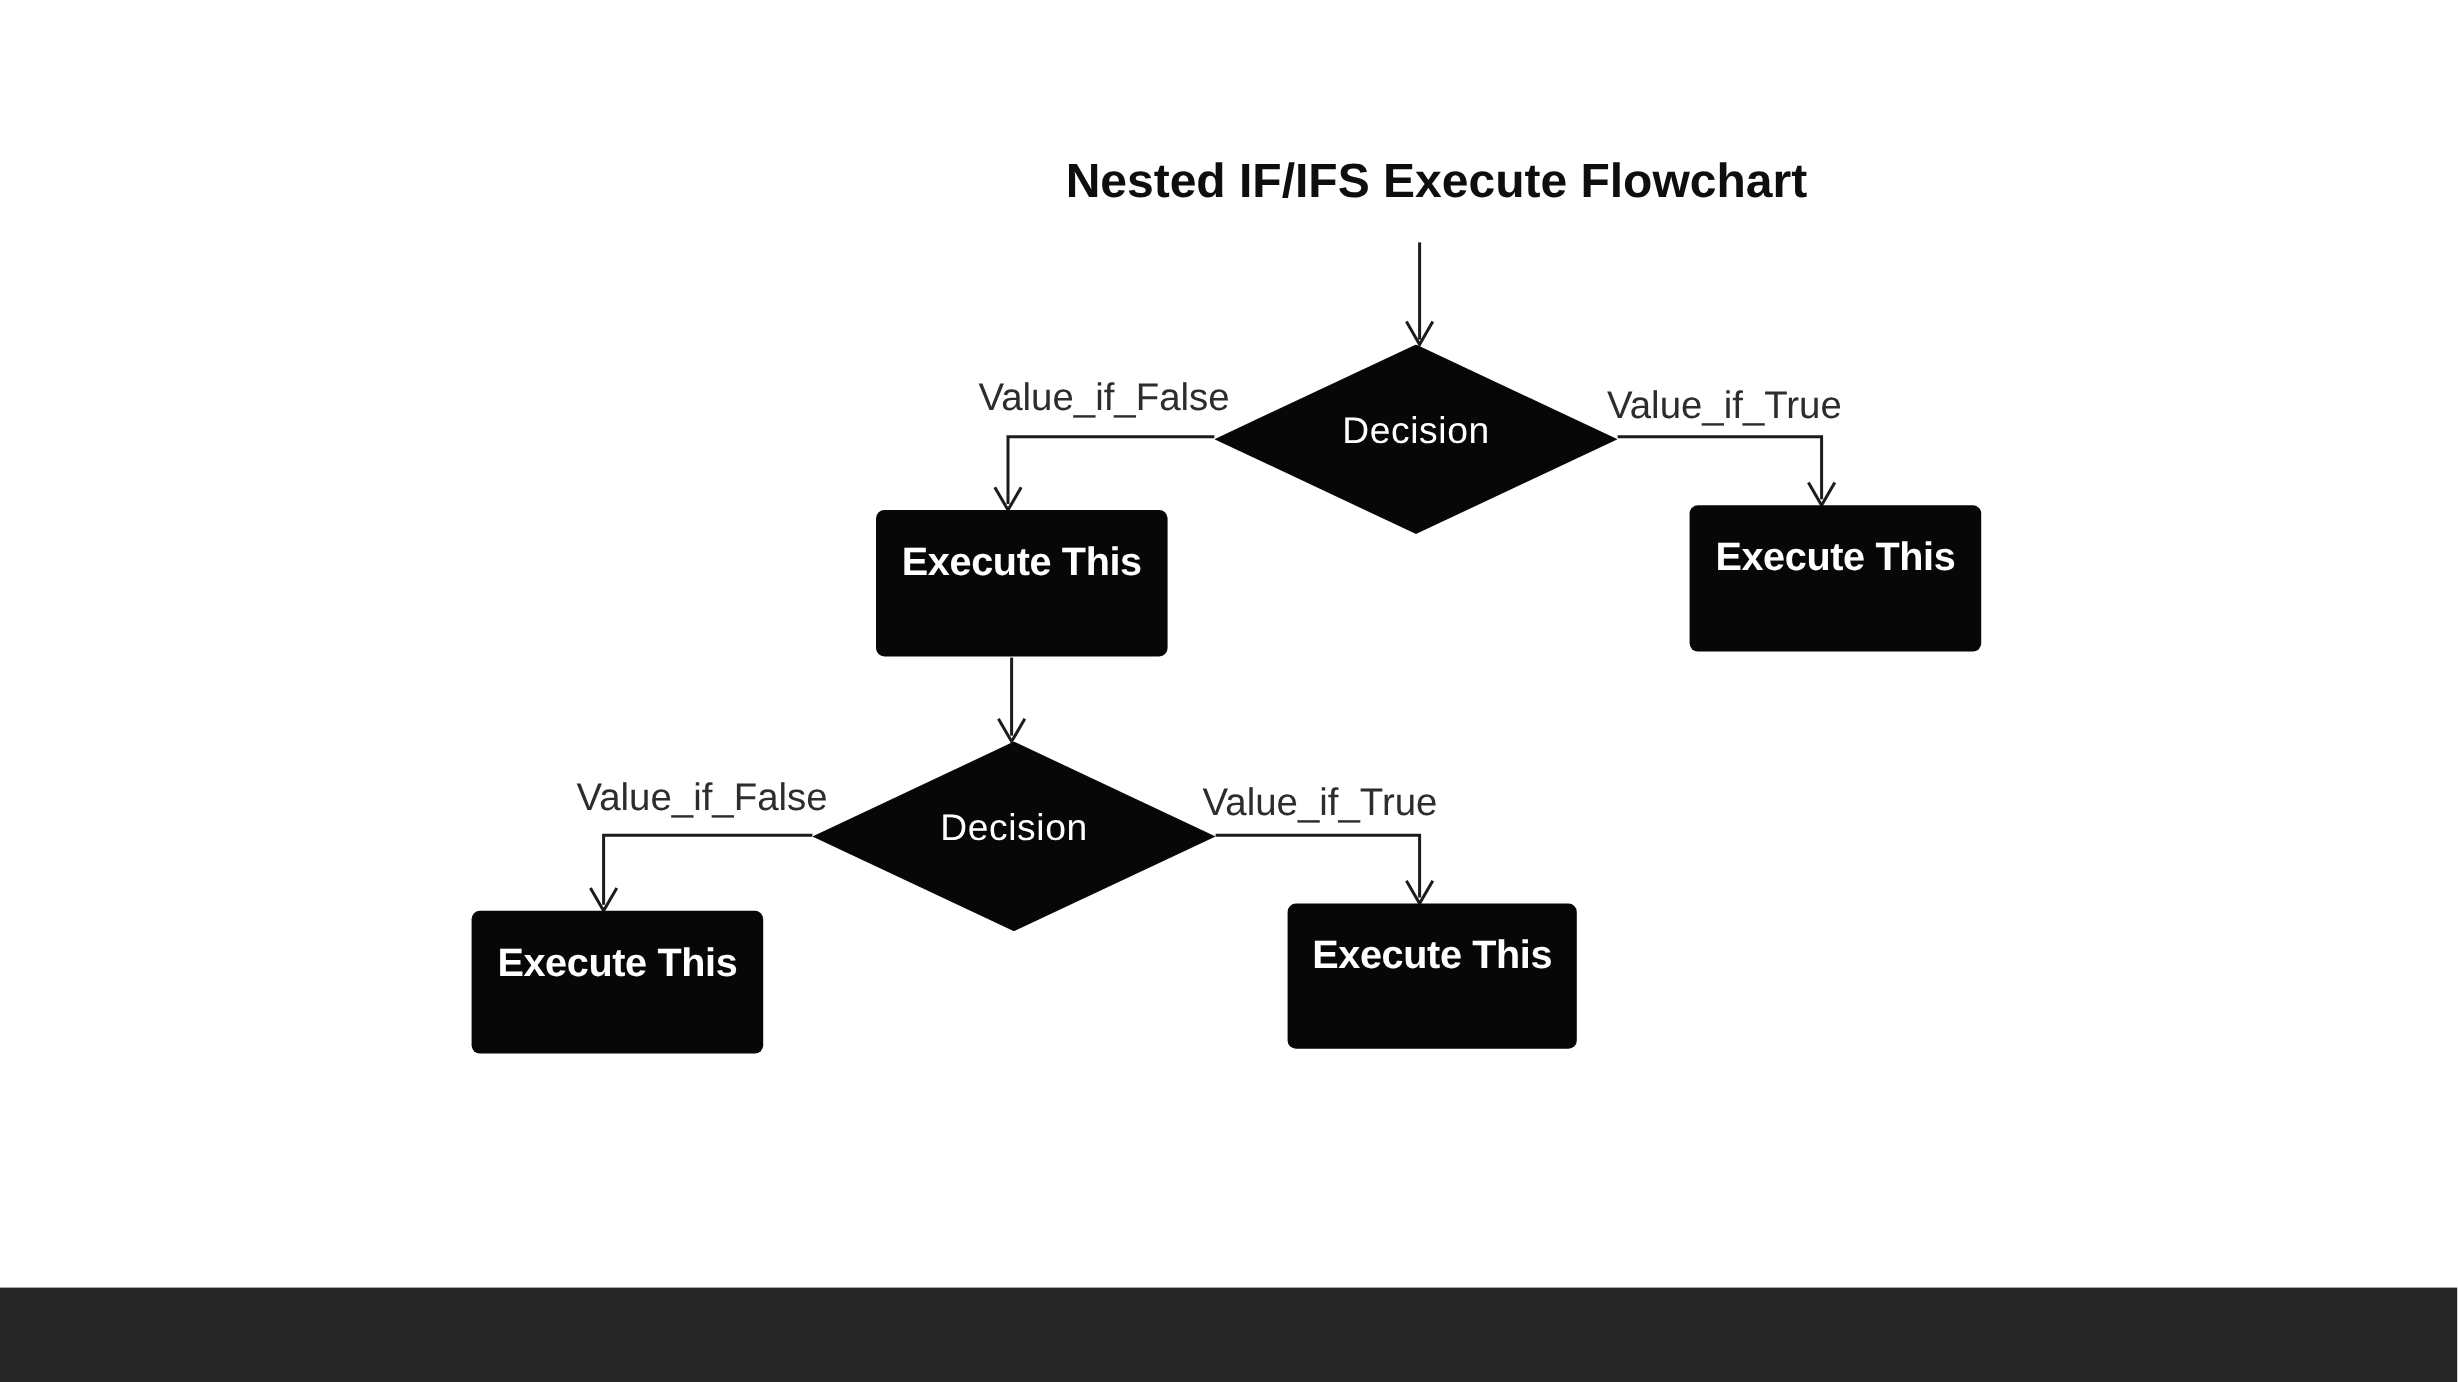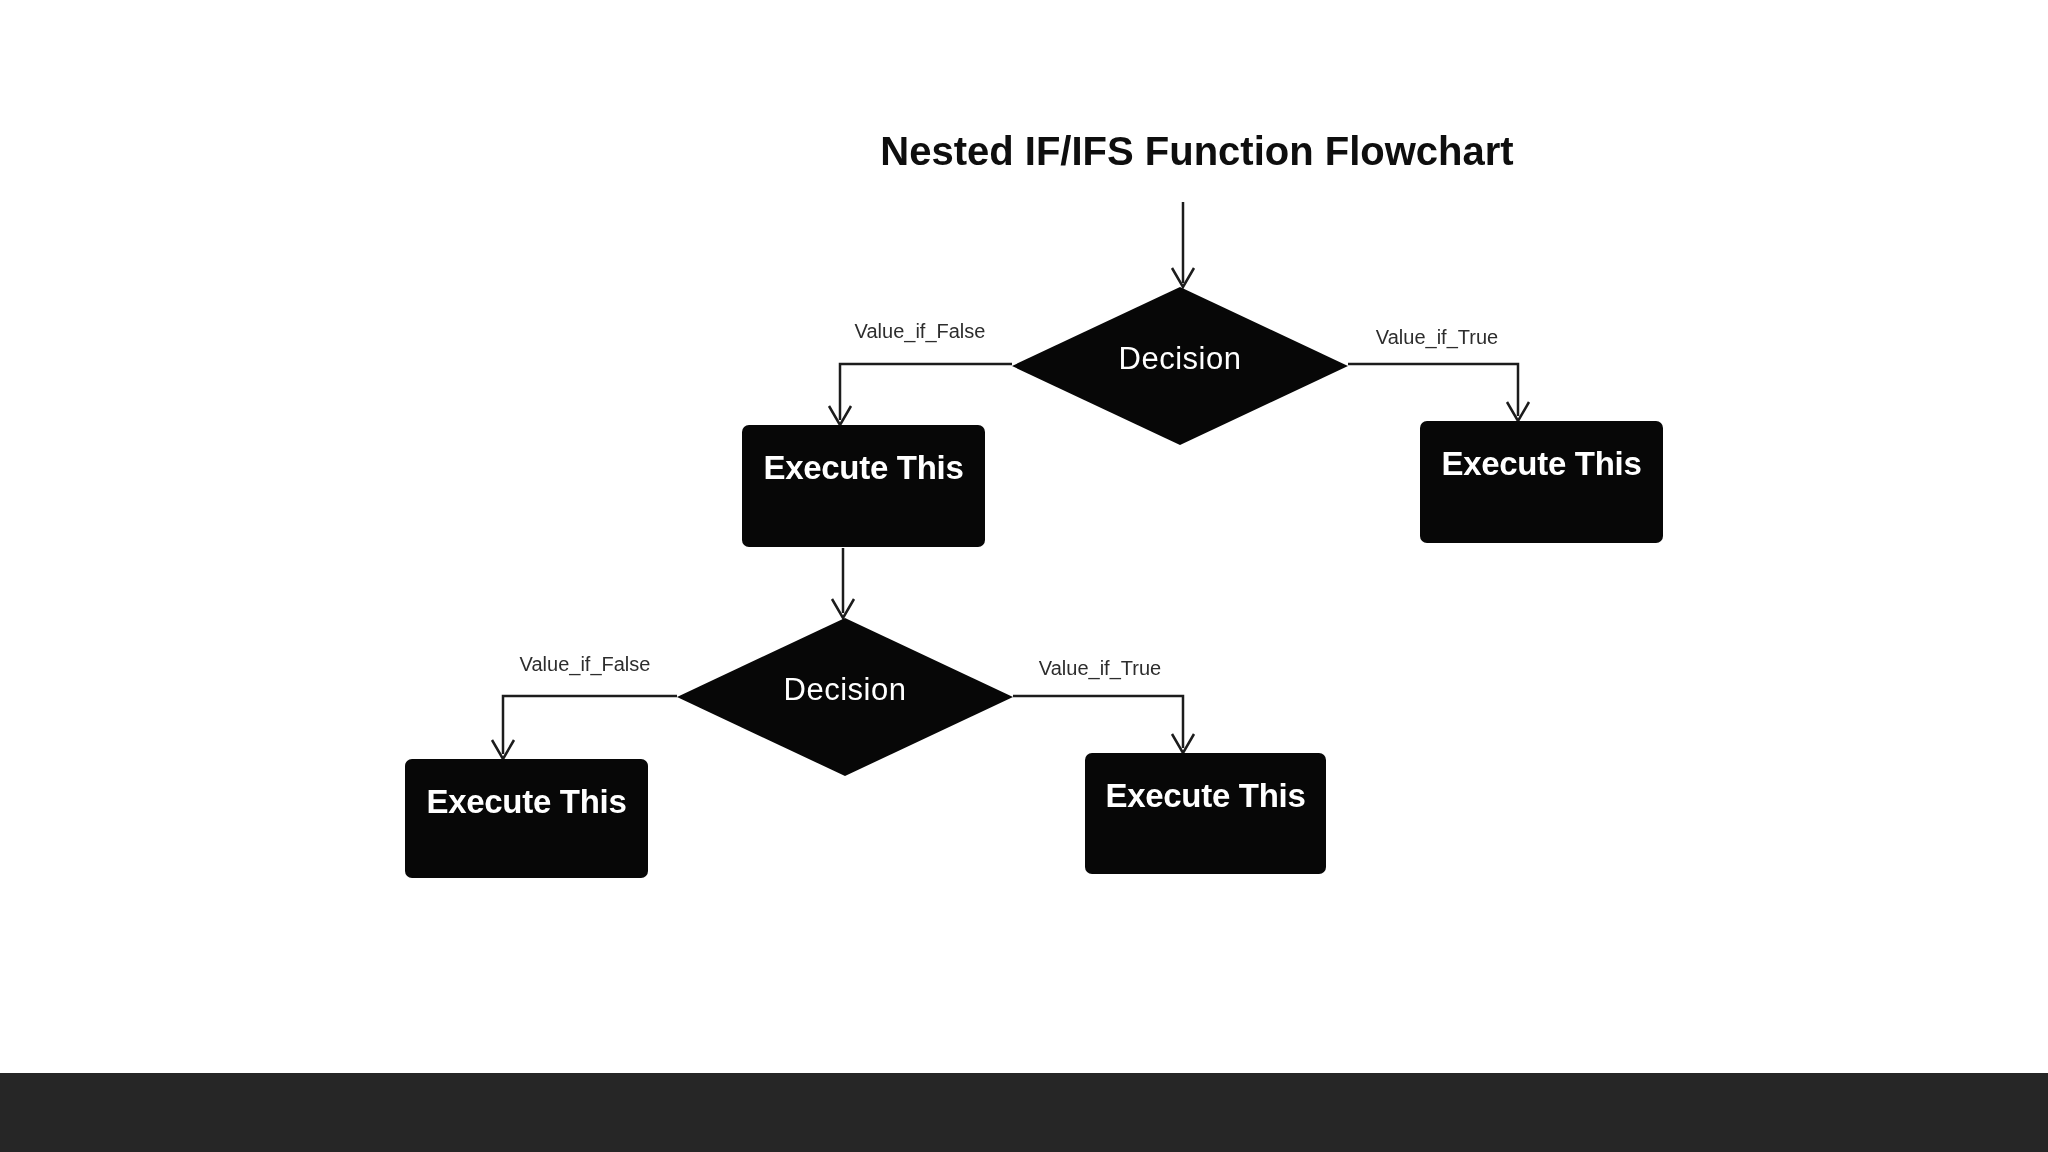--- a/index.html
+++ b/index.html
@@ -52,36 +52,35 @@
   .diamond.d-nested{ left: 677px;  top: 618px; }
   .process {
     position: absolute;
     background: #070707;
     border-radius: 7px;
     display: flex;
     justify-content: center;
     align-items: flex-start;
     padding-top: 24px;
     box-sizing: border-box;
-    margin-left: 12px;
   }
   .process .node-label {
     color: #ffffff;
     font-weight: bold;
     font-size: 33px;
     letter-spacing: -0.3px;
   }
   .process.p-top-left     { left: 730px;  top: 425px; width: 243px; height: 122px; }
   .process.p-top-right    { left: 1408px; top: 421px; width: 243px; height: 122px; }
   .process.p-bottom-left  { left: 393px;  top: 759px; width: 243px; height: 119px; }
   .process.p-bottom-right { left: 1073px; top: 753px; width: 241px; height: 121px; }
   .edge-label {
     position: absolute;
     transform: translateX(-50%);
-    font-size: 20px;
+    font-size: 32px;
     line-height: 34px;
     color: #2d2d2d;
     white-space: nowrap;
     text-align: center;
   }
   .el-top-false    { left: 920px;  top: 314px; }
   .el-top-true     { left: 1437px; top: 320px; }
   .el-nested-false { left: 585px;  top: 647px; }
   .el-nested-true  { left: 1100px; top: 651px; }
   .footer-bar {
@@ -91,21 +90,21 @@
     width: 2048px;
     height: 79px;
     background: #262626;
   }
 </style>
 </head>
 <body>
 
 <div class="stage">
 
-  <div class="title">Nested IF/IFS Function Flowchart</div>
+  <div class="title">Nested IF/IFS Execute Flowchart</div>
 
   <svg class="connectors" viewBox="0 0 2048 1152" xmlns="http://www.w3.org/2000/svg" fill="none" stroke="#1c1c1c" stroke-width="2.5">
     <g>
       <path d="M1183,202 V283"></path>
       <path d="M1172,268 L1183,287 L1194,268"></path>
     </g>
     <g>
       <path d="M1012,364 H840 V420"></path>
       <path d="M829,406 L840,425 L851,406"></path>
     </g>

